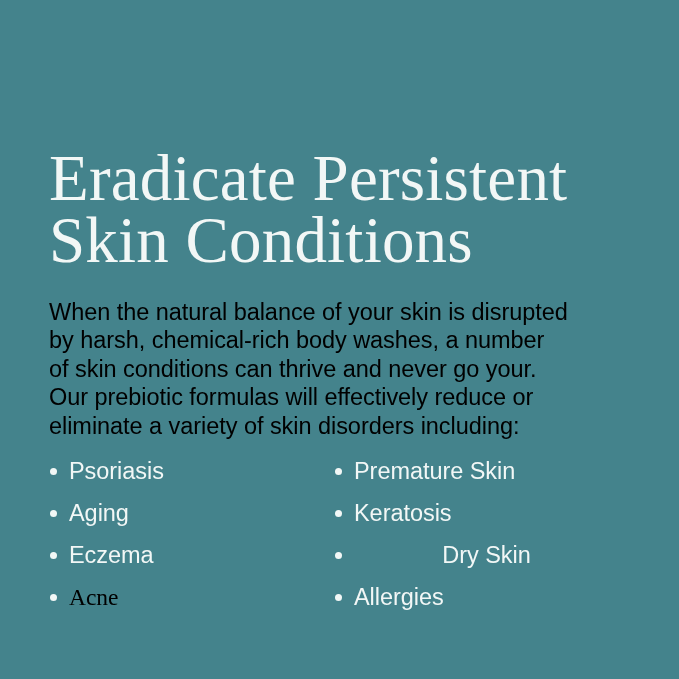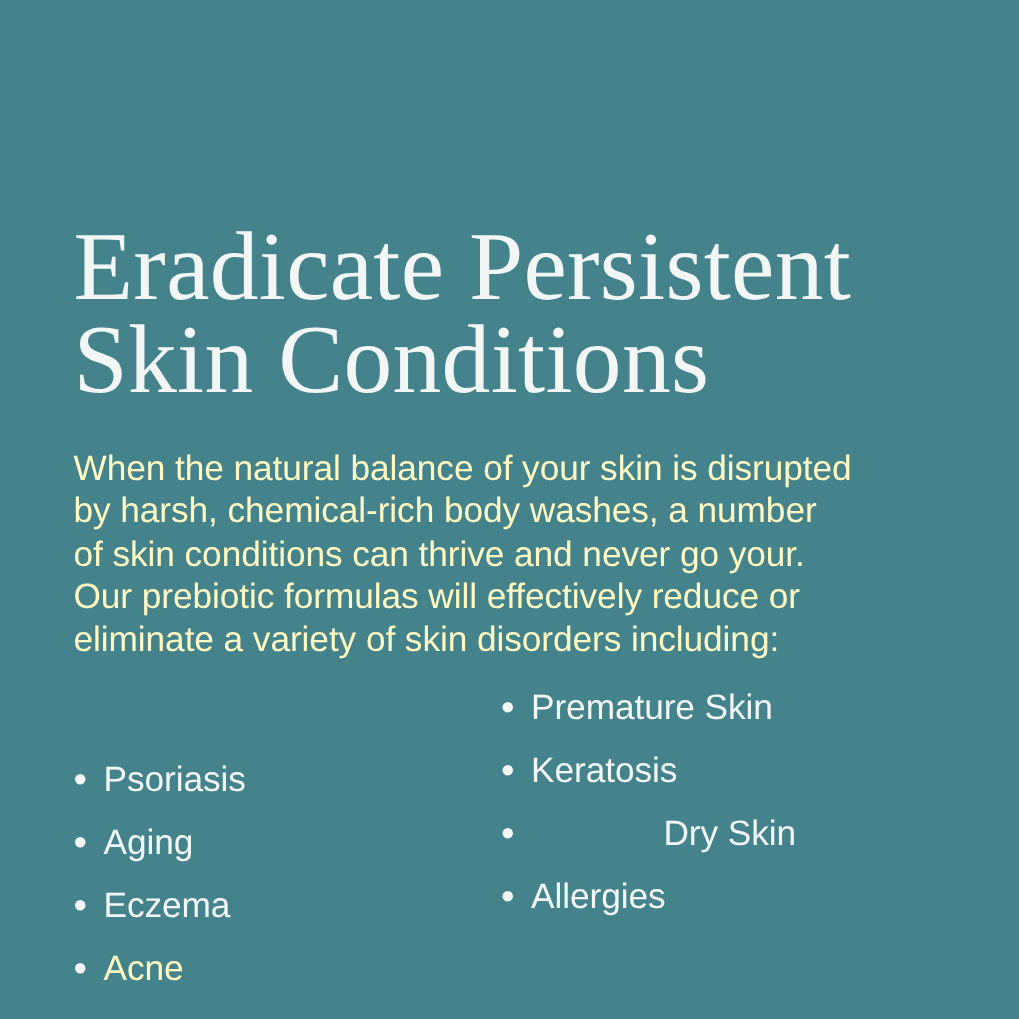--- a/index.html
+++ b/index.html
@@ -60,21 +60,20 @@
     width: 580px;
     display: flex;
     flex-direction: row;
     align-items: flex-start;
   }
   .list-col {
     flex: 0 0 auto;
   }
   .list-col.col-left {
     width: 285px;
-    margin-top: 48px;
   }
   .list-col.col-right {
     width: 285px;
   }
   ul.bullet-list {
     list-style: none;
     margin: 0;
     padding: 0;
   }
   ul.bullet-list li {
@@ -104,21 +103,21 @@
 </head>
 <body style="background: rgb(68, 131, 140);">
 
 <div class="poster" style="background: rgb(68, 131, 140);">
 
   <h1 class="headline" style="color: rgb(242, 247, 246);">
     <span class="hl-line">Eradicate Persistent</span>
     <span class="hl-line">Skin Conditions</span>
   </h1>
 
-  <p class="bodycopy" style="color: #fef9c3;">
+  <p class="bodycopy" style="color: #000000;">
     <span class="bc-line">When the natural balance of your skin is disrupted</span>
     <span class="bc-line">by harsh, chemical-rich body washes, a number</span>
     <span class="bc-line">of skin conditions can thrive and never go your.</span>
     <span class="bc-line">Our prebiotic formulas will effectively reduce or</span>
     <span class="bc-line">eliminate a variety of skin disorders including:</span>
   </p>
 
   <div class="lists">
 
     <div class="list-col col-left">
@@ -128,21 +127,21 @@
           <span class="txt">Psoriasis</span>
         </li>
         <li style="color: rgb(242, 247, 246);">
           <span class="dot" style="background: rgb(242, 247, 246);"></span>
           <span class="txt">Aging</span>
         </li>
         <li style="color: rgb(242, 247, 246);">
           <span class="dot" style="background: rgb(242, 247, 246);"></span>
           <span class="txt">Eczema</span>
         </li>
-        <li style="color: #fef9c3;">
+        <li style="color: #000000; font-family: Liberation Serif, serif;">
           <span class="dot" style="background: rgb(242, 247, 246);"></span>
           <span class="txt">Acne</span>
         </li>
       </ul>
     </div>
 
     <div class="list-col col-right">
       <ul class="bullet-list">
         <li style="color: rgb(242, 247, 246);">
           <span class="dot" style="background: rgb(242, 247, 246);"></span>

